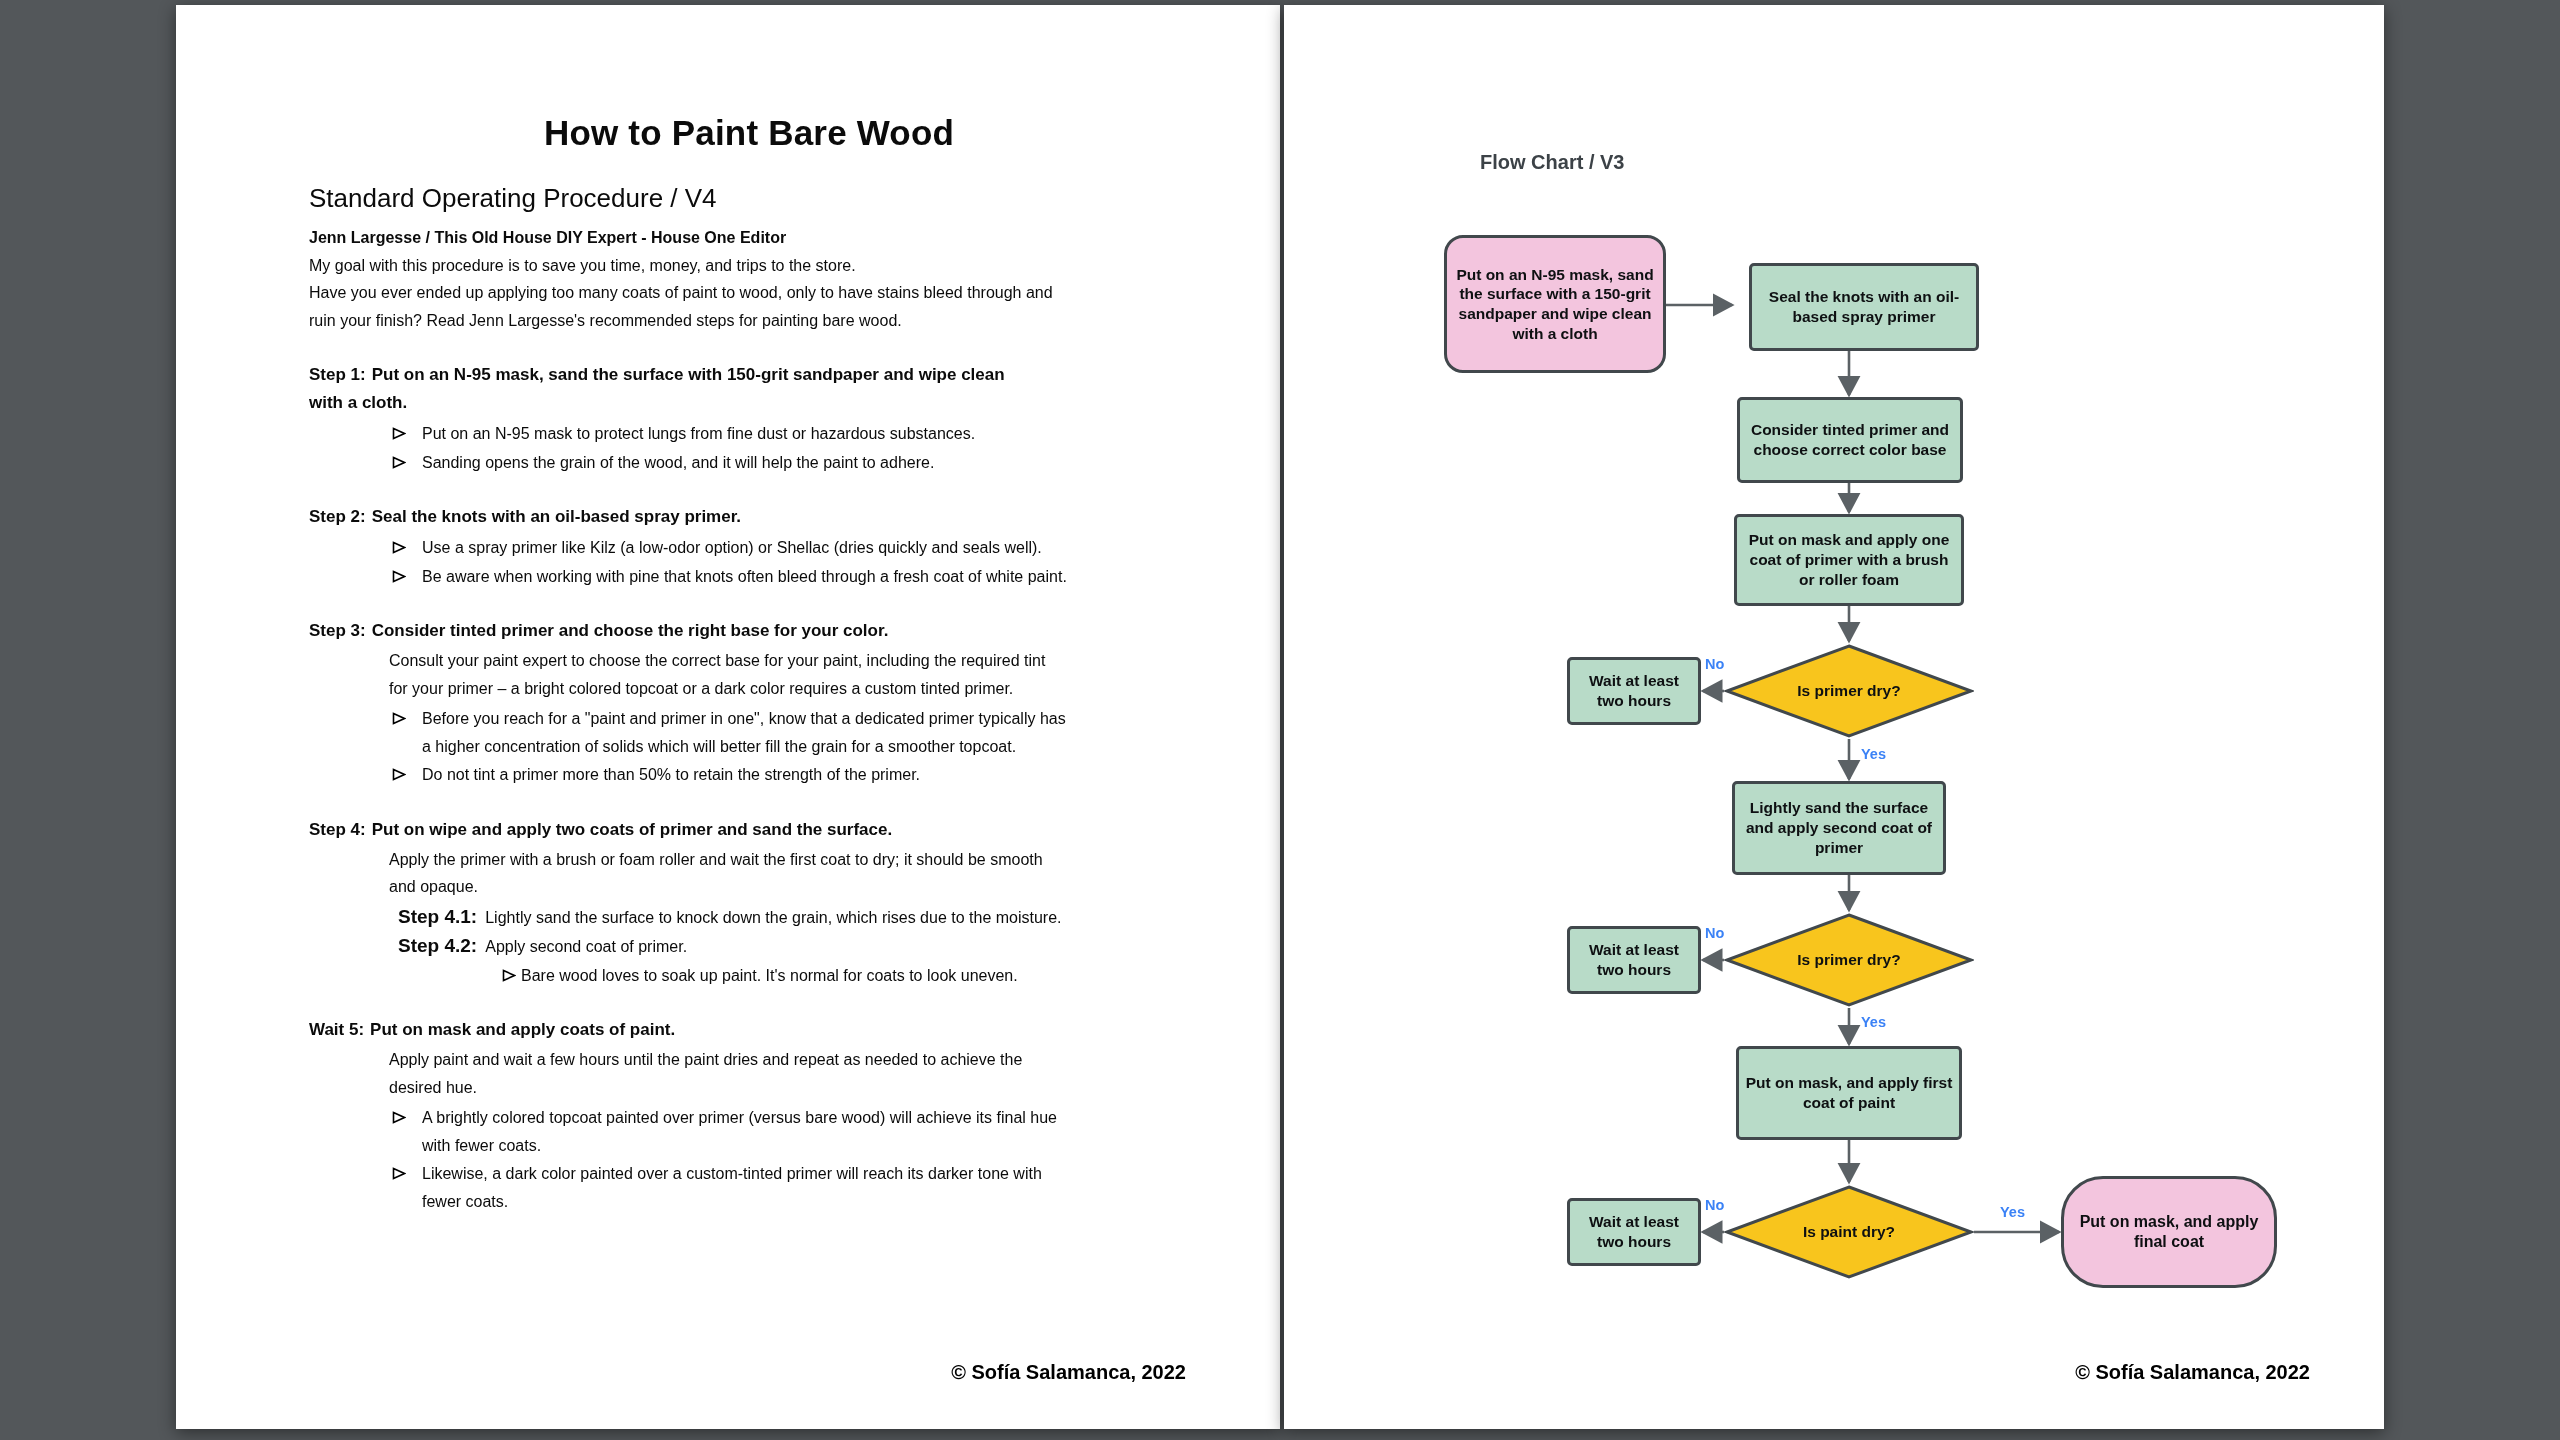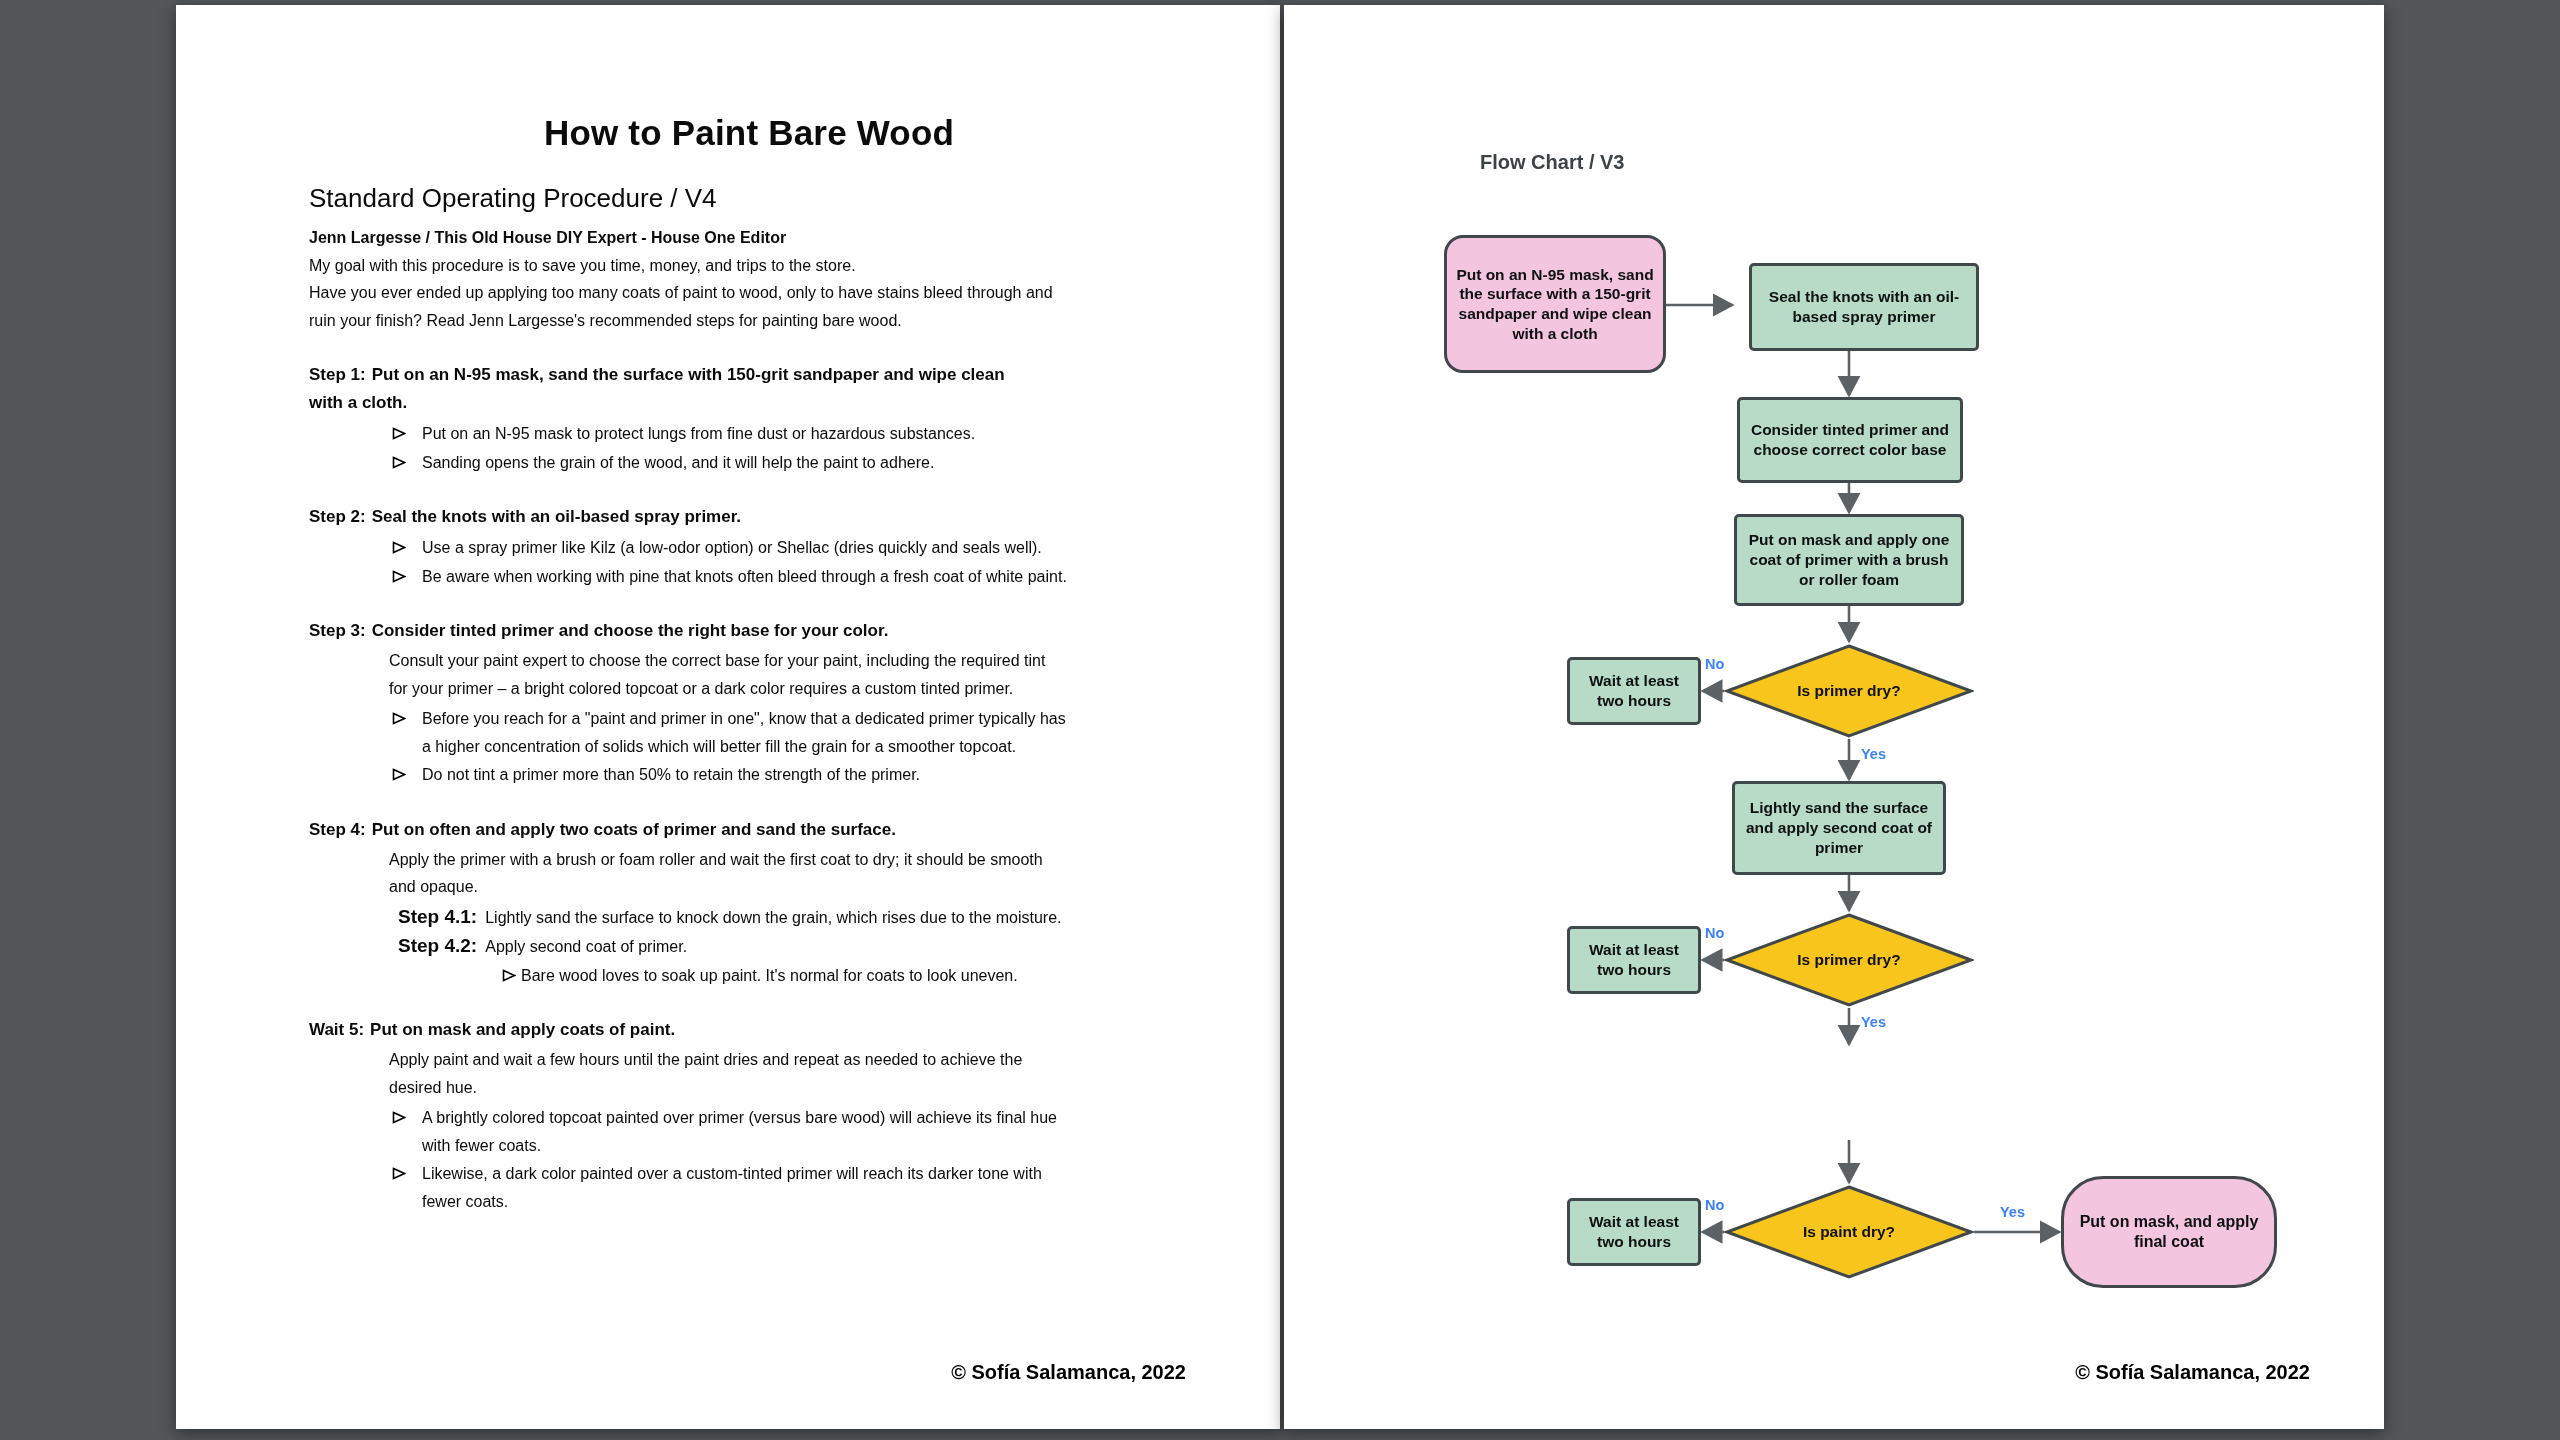--- a/index.html
+++ b/index.html
@@ -110,21 +110,21 @@
               </span><span>Before you reach for a "paint and primer in one", know that a dedicated primer typically has a higher concentration of solids which will better fill the grain for a smoother topcoat.</span></li>
           <li><span class="bi">
                 <svg width="14" height="13" viewBox="0 0 14 13">
                   <path d="M1.5 1.5 L12.5 6.5 L1.5 11.5 Z" fill="#fff" stroke="#000" stroke-width="1.6"></path>
                 </svg>
               </span><span>Do not tint a primer more than 50% to retain the strength of the primer.</span></li>
         </ul>
       </section>
 
       <section class="step">
-        <h3 class="step-h"><span class="step-label">Step 4:</span><span>Put on often and apply two coats of primer and sand the surface.</span></h3>
+        <h3 class="step-h"><span class="step-label">Step 4:</span><span>Put on wipe and apply two coats of primer and sand the surface.</span></h3>
         <p class="desc">Apply the primer with a brush or foam roller and wait the first coat to dry; it should be smooth and opaque.</p>
         <div class="substeps">
           <p class="substep"><span class="ss-label">Step 4.1:</span><span>Lightly sand the surface to knock down the grain, which rises due to the moisture.</span></p>
           <p class="substep"><span class="ss-label">Step 4.2:</span><span>Apply second coat of primer.</span></p>
           <ul class="sub-bullets">
             <li><span class="bi">
                   <svg width="14" height="13" viewBox="0 0 14 13">
                     <path d="M1.5 1.5 L12.5 6.5 L1.5 11.5 Z" fill="#fff" stroke="#000" stroke-width="1.6"></path>
                   </svg>
                 </span><span>Bare wood loves to soak up paint. It's normal for coats to look uneven.</span></li>
@@ -195,20 +195,21 @@
     <div class="diamond" style="left:440px;top:907px;width:250px;height:96px;">
       <svg width="250" height="96" viewBox="0 0 250 96">
           <polygon points="125,3 247,48 125,93 3,48"></polygon>
         </svg>
       <span class="dlabel">Is primer dry?</span>
     </div>
     <div class="node rect" style="left:283px;top:921px;width:134px;height:68px;">Wait at least two hours</div>
     <div class="flow-label" style="left:421px;top:920px;">No</div>
     <div class="flow-label" style="left:577px;top:1009px;">Yes</div>
 
+    <div class="node rect" style="left:452px;top:1041px;width:226px;height:94px;">Put on mask, and apply first coat of paint</div>
 
     <div class="diamond" style="left:440px;top:1179px;width:250px;height:96px;">
       <svg width="250" height="96" viewBox="0 0 250 96">
           <polygon points="125,3 247,48 125,93 3,48"></polygon>
         </svg>
       <span class="dlabel">Is paint dry?</span>
     </div>
     <div class="node rect" style="left:283px;top:1193px;width:134px;height:68px;">Wait at least two hours</div>
     <div class="flow-label" style="left:421px;top:1192px;">No</div>
     <div class="flow-label" style="left:716px;top:1199px;">Yes</div>

